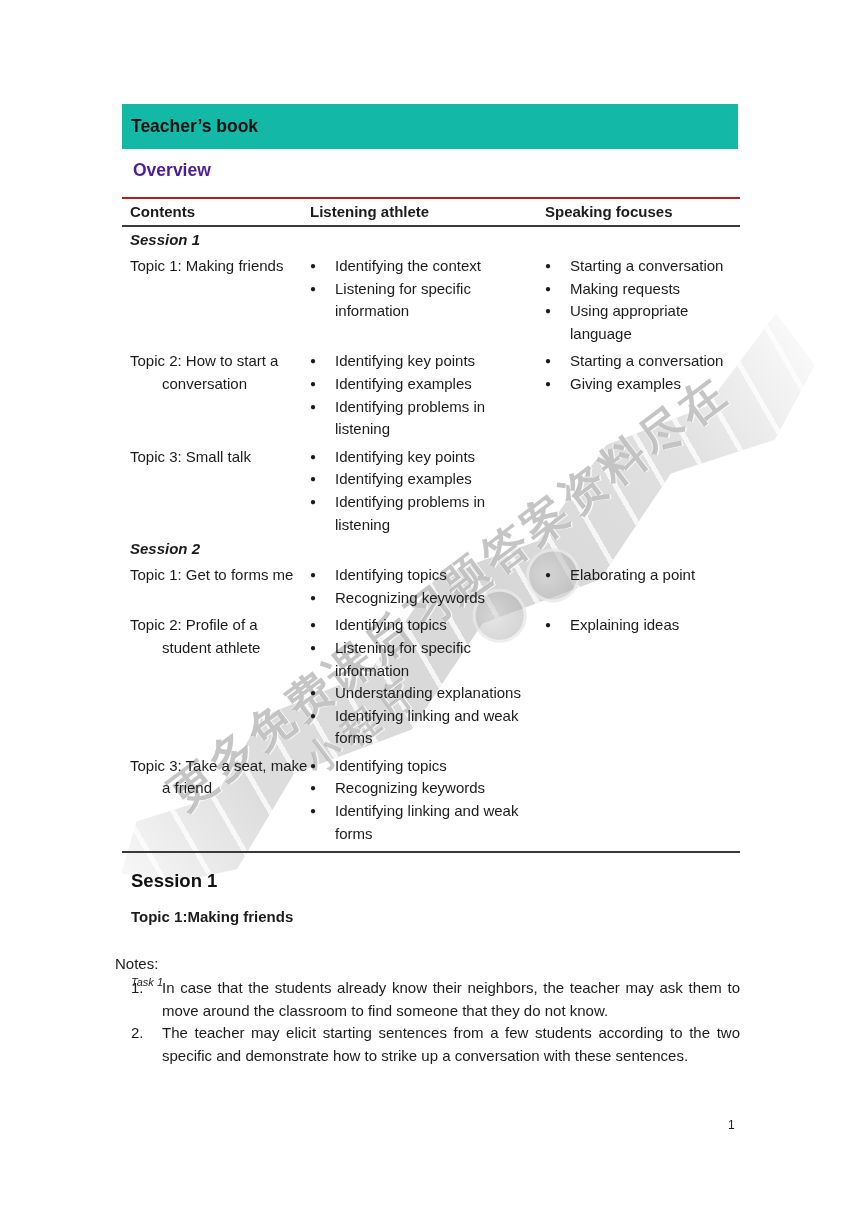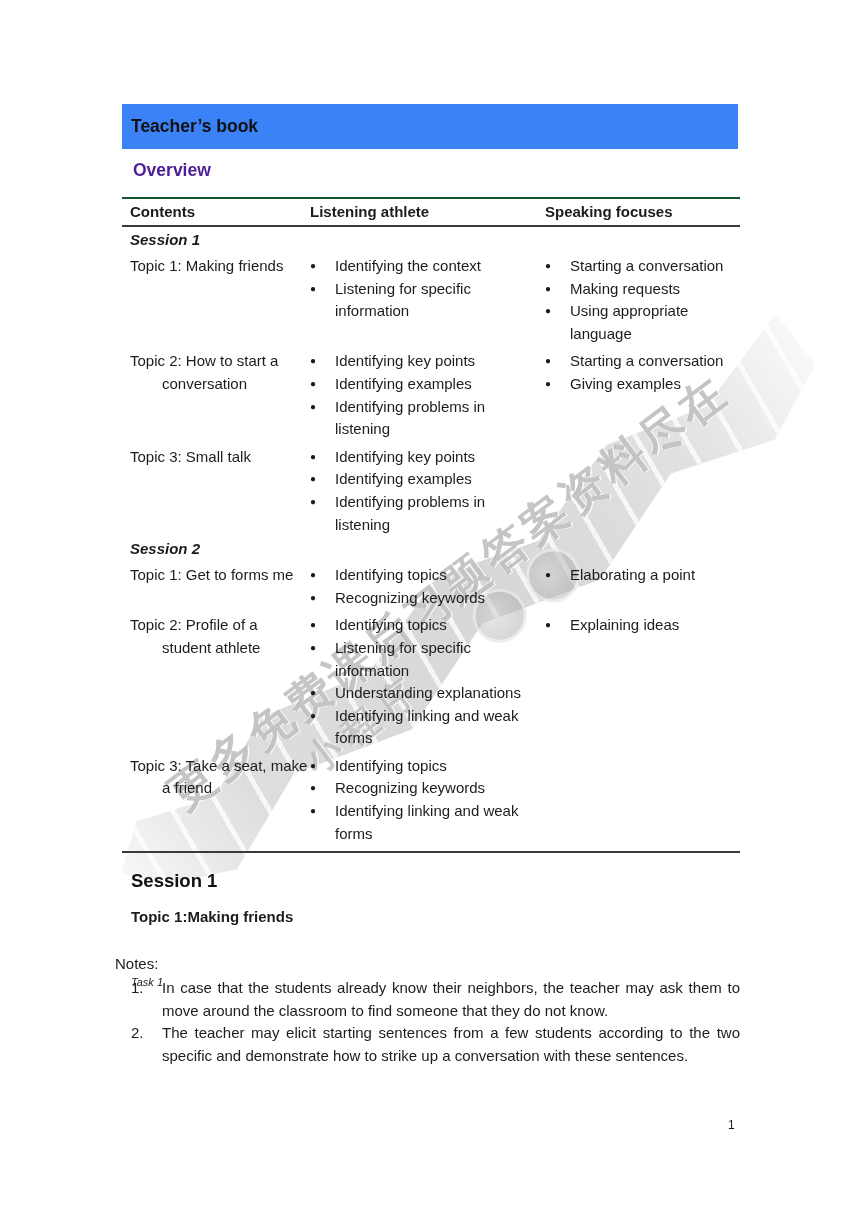--- a/index.html
+++ b/index.html
@@ -4,30 +4,30 @@
 <style>
   html,body{margin:0;padding:0;background:#e9e9e9;}
   .page{
     position:relative;width:868px;height:1228px;background:#ffffff;
     font-family:"Liberation Sans","DejaVu Sans",sans-serif;color:#1c1c1c;
     overflow:hidden;margin:0 auto;
   }
   .abs{position:absolute;z-index:2;}
   
   .title-bar{
-    left:122px;top:104px;width:616px;height:45px;background:#3b82f6;
+    left:122px;top:104px;width:616px;height:45px;background:#14b8a6;
     display:flex;align-items:center;padding-left:9px;box-sizing:border-box;
   }
   .title-bar span{font-size:17.5px;font-weight:bold;color:#111;}
   
   .ov-heading{left:133px;top:160px;font-size:17.5px;font-weight:bold;color:#4c1d95;}
   
   .ov-table{
     left:122px;top:197px;width:618px;
-    border-top:2px solid #14532d;border-bottom:2.5px solid #3a3a3a;
+    border-top:2px solid #b91c1c;border-bottom:2.5px solid #3a3a3a;
     font-size:15px;
   }
   .ov-row{display:grid;grid-template-columns:188px 235px 195px;}
   .ov-head{
     border-bottom:2px solid #3a3a3a;font-weight:bold;
     padding:4px 0 5px 0;
   }
   .ov-head .c1{padding-left:8px;}
   .sec-label{
     font-weight:bold;font-style:italic;padding:4px 0 2px 8px;

